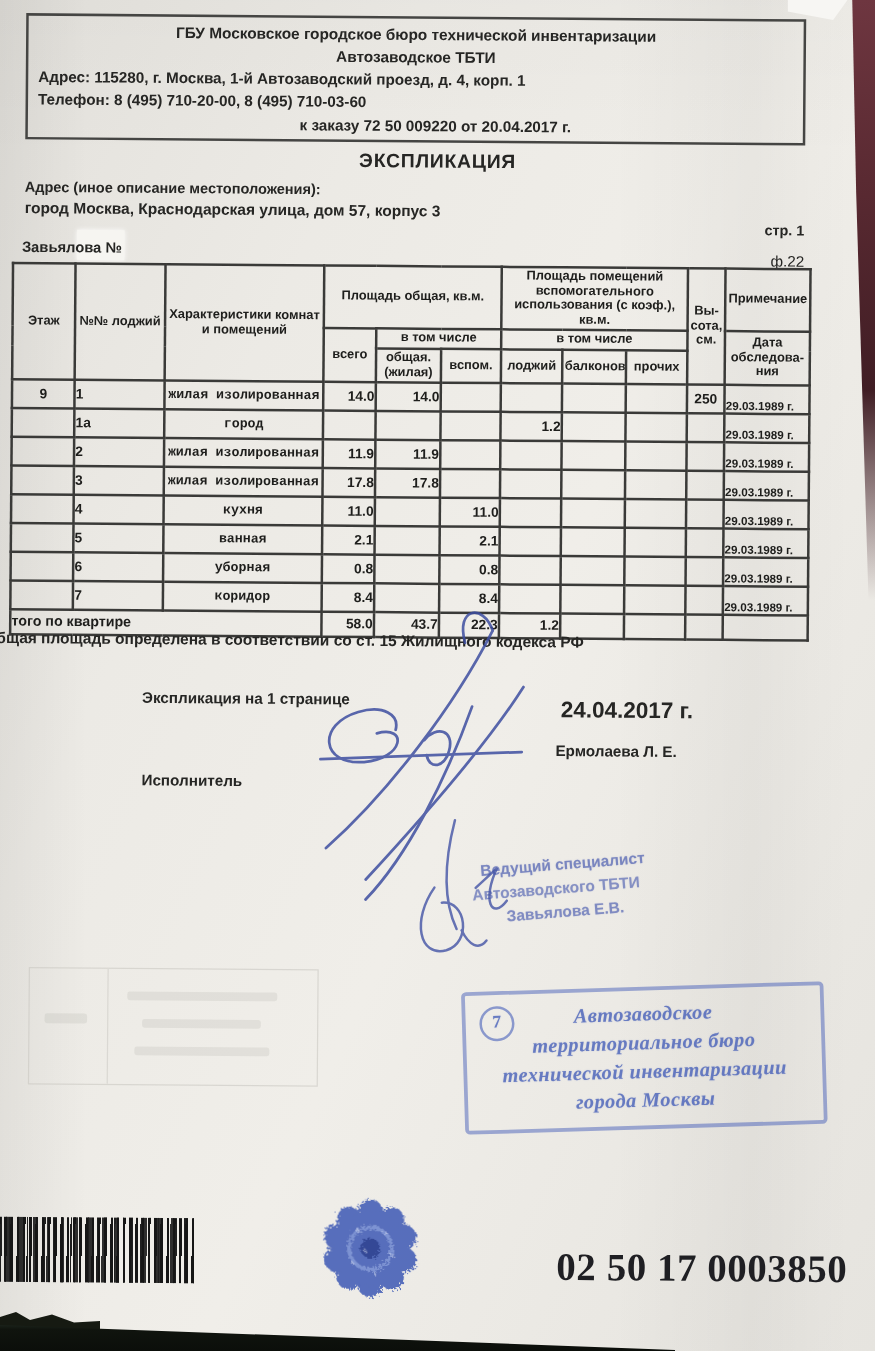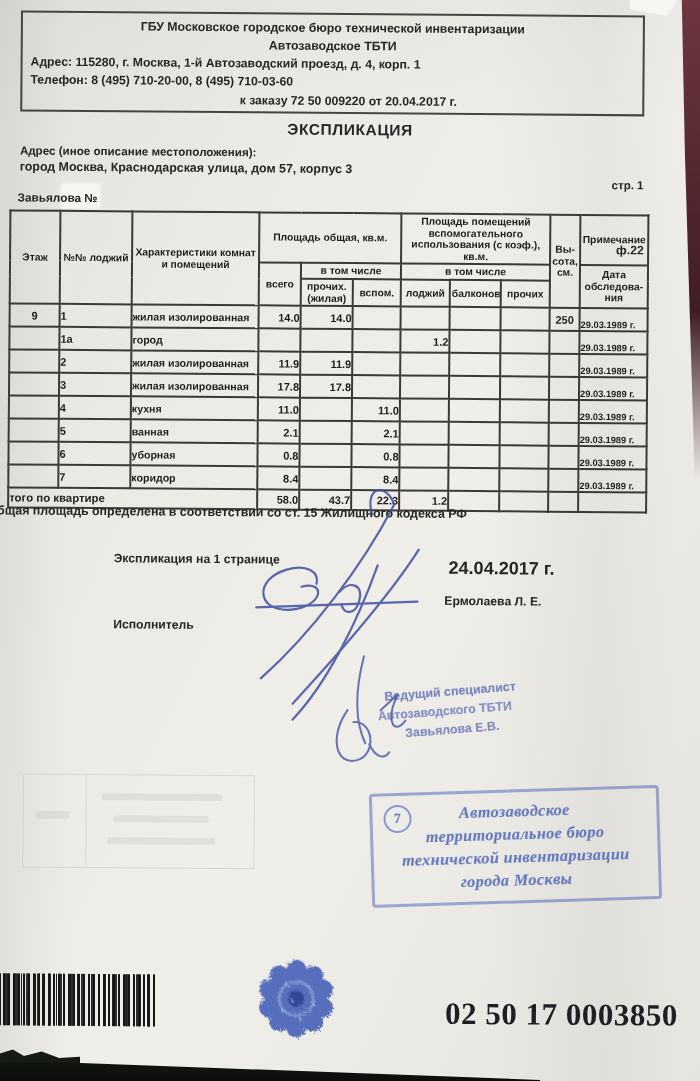--- a/index.html
+++ b/index.html
@@ -20,32 +20,32 @@
   .lh-c{text-align:center;font-weight:700;font-size:12.3px;margin-top:5px;line-height:16px;}
   .lh-l{font-weight:700;font-size:12.2px;margin:3px 0 0 8px;line-height:15px;}
   .lh-order{text-align:center;font-weight:700;font-size:12.2px;margin-top:4px;transform:translateX(16px);}
 
   .title{position:absolute;left:0;top:121px;width:700px;text-align:center;font-weight:700;font-size:15.5px;letter-spacing:.6px;}
   .addr-label{position:absolute;left:20px;top:146px;font-size:11.6px;font-weight:600;}
   .addr-value{position:absolute;left:20px;top:162px;font-size:12.4px;font-weight:700;}
   .page-marker{position:absolute;left:612px;top:177px;font-size:11.5px;font-weight:600;}
   .apartment{position:absolute;left:18px;top:193px;font-size:11.8px;font-weight:700;}
   .white-patch{position:absolute;left:62px;top:186px;width:38px;height:24px;background:#f6f5f1;box-shadow:0 0 4px rgba(255,255,255,.9);}
-  .form-marker{position:absolute;left:617px;top:200px;font-size:12.2px;font-weight:700;margin-top:41px;}
+  .form-marker{position:absolute;left:617px;top:200px;font-size:12.2px;font-weight:400;}
 
   
   table.expl{position:absolute;left:10px;top:212px;width:638px;border-collapse:collapse;table-layout:fixed;}
   table.expl td,table.expl th{border:2px solid #3a3a38;padding:0;font-weight:700;color:#1e1e1c;overflow:hidden;}
   table.expl th{font-size:10.3px;line-height:11.5px;font-weight:700;text-align:center;vertical-align:middle;padding:1px 1px;}
   .h1{height:38px}.h2{height:16px}.h3{height:19px}
   tr.body-row{height:23px;}
   tr.total-row{height:20px;}
   td.c-floor{text-align:center;font-size:11px;}
   td.c-room{text-align:left;padding-left:6px;font-size:11px;}
-  td.c-char{text-align:left;padding-left:4px;font-size:10.6px;}
+  td.c-char{text-align:center;padding-left:4px;font-size:10.6px;font-family:Liberation Mono, monospace;}
   td.c-num{text-align:right;padding-right:3px;font-size:11px;}
   td.c-height{text-align:center;font-size:11px;}
   td.c-date{text-align:left;padding:0 0 1px 4px;font-size:9.3px;vertical-align:bottom;white-space:nowrap;}
   td.c-total-label{text-align:left;padding-left:2px;font-size:11.4px;}
 
   .footnote{position:absolute;left:0;top:506px;font-size:12.4px;font-weight:700;}
   .sign-pages{position:absolute;left:117px;top:553px;font-size:12.2px;font-weight:700;}
   .sign-date{position:absolute;left:452px;top:557px;font-size:18px;font-weight:700;}
   .sign-exec{position:absolute;left:117px;top:619px;font-size:12.2px;font-weight:700;}
   .sign-name{position:absolute;left:448px;top:593px;font-size:12.2px;font-weight:700;}
@@ -141,21 +141,21 @@
       <th rowspan="3">Вы-сота, см.</th>
       <th>Примечание</th>
     </tr>
     <tr class="h2">
       <th rowspan="2">всего</th>
       <th colspan="2">в том числе</th>
       <th colspan="3">в том числе</th>
       <th rowspan="2">Дата обследова-ния</th>
     </tr>
     <tr class="h3">
-      <th>прочих. (жилая)</th>
+      <th>общая. (жилая)</th>
       <th>вспом.</th>
       <th>лоджий</th>
       <th>балконов</th>
       <th>прочих</th>
     </tr>
 
     <tr class="body-row">
       <td class="c-floor">9</td>
       <td class="c-room">1</td>
       <td class="c-char">жилая изолированная</td>

